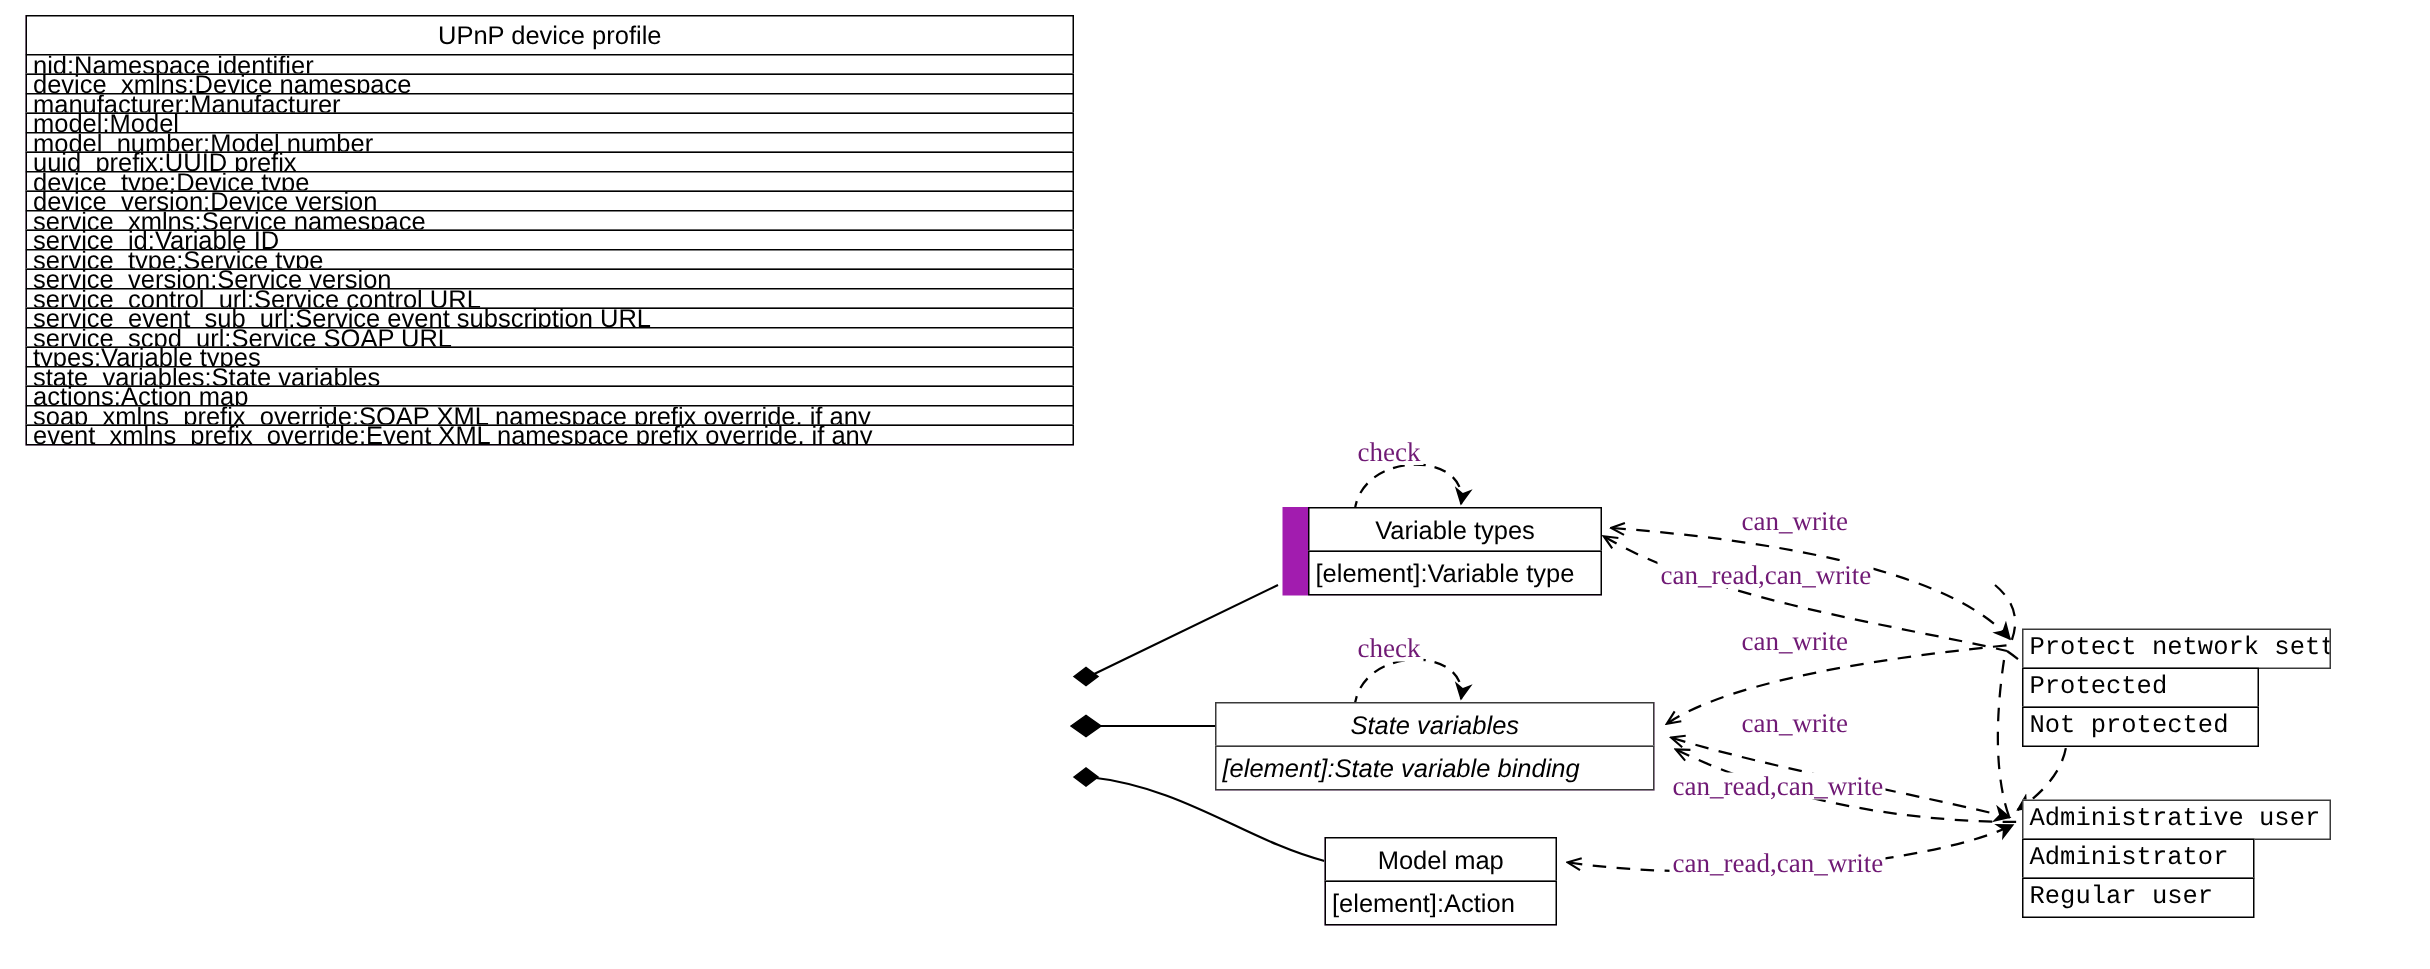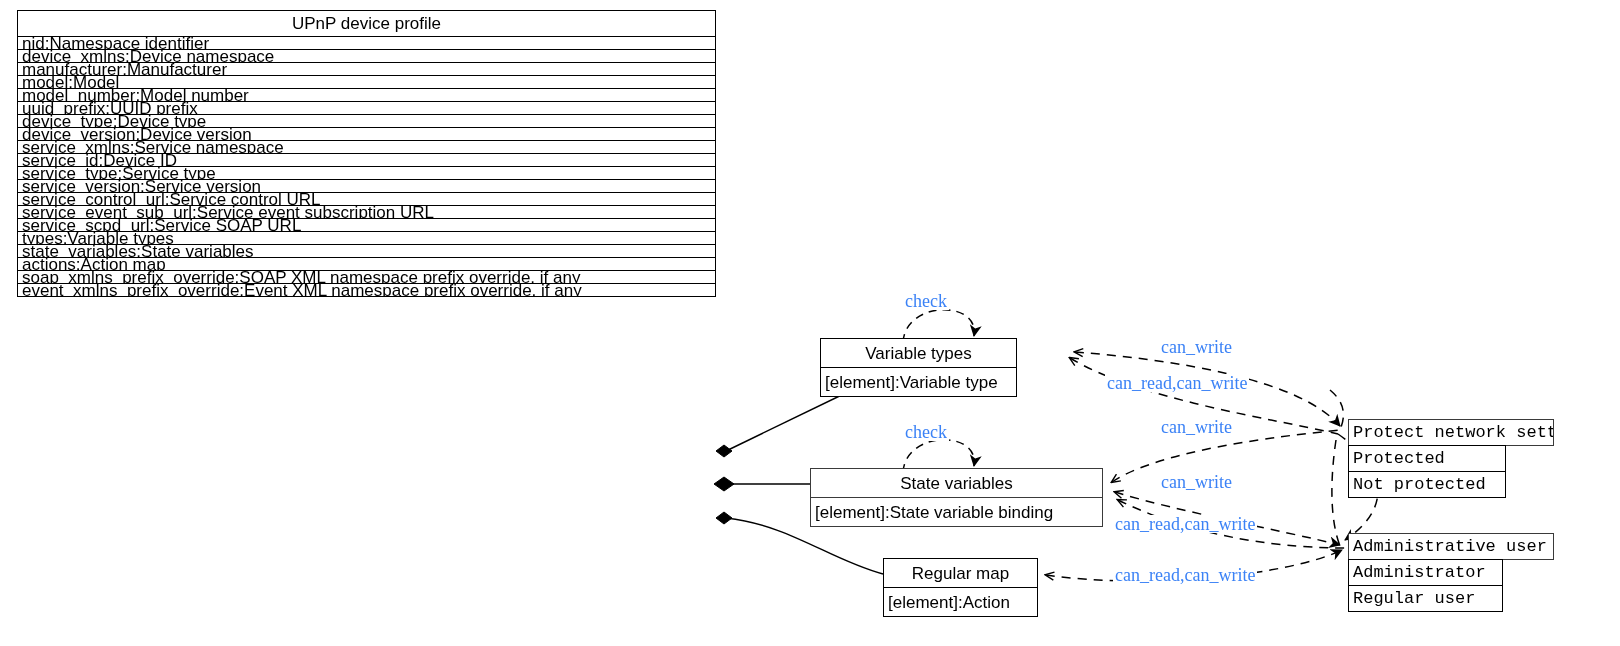--- a/index.html
+++ b/index.html
@@ -39,25 +39,25 @@
   .rrow.left   { justify-content: flex-start; padding-left: 4px; }
 
   
   #profile-table { left: 17px; top: 10px; width: 699px; }
   #profile-table .rrow { height: 14px; }
   #profile-table .rrow.header { height: 27px; }
 
   
   .mini .rrow { height: 30px; font-size: 17px; }
 
-  #variable-types { left: 820px; top: 338px; width: 197px; }
+  #variable-types { left: 855px; top: 338px; width: 213px; padding-left: 17px; }
   #variable-types .rrow.header { border-width: 1px; }
 
   #state-variables { left: 810px; top: 468px; width: 293px; }
-  #state-variables .rrow { border-color: #3a3a3a; }
+  #state-variables .rrow { border-color: #3a3a3a; font-style: italic; }
 
   #action-map { left: 883px; top: 558px; width: 155px; }
 
   
   .enum { position: absolute; font-family: Liberation Mono, monospace; }
   .enum .rrow { height: 27px; font-size: 17px; }
   .enum .rrow.header { border-color: #3a3a3a; }
   .enum .rrow.body { }
 
   #protect-network { left: 1348px; top: 419px; }
@@ -73,21 +73,21 @@
     position: absolute;
     left: 0; top: 0;
     width: 1620px;
     height: 646px;
     pointer-events: none;
   }
   .edge-label {
     position: absolute;
     font-family: "Liberation Serif", serif;
     font-size: 18px;
-    color: #3b82f6;
+    color: #701a75;
     white-space: nowrap;
     background: #ffffff;
     padding: 0 2px;
     line-height: 1;
   }
 </style>
 </head>
 <body>
 
 <div id="canvas">
@@ -147,21 +147,21 @@
     <div class="rrow header center">UPnP device profile</div>
     <div class="rrow left">nid:Namespace identifier</div>
     <div class="rrow left">device_xmlns:Device namespace</div>
     <div class="rrow left">manufacturer:Manufacturer</div>
     <div class="rrow left">model:Model</div>
     <div class="rrow left">model_number:Model number</div>
     <div class="rrow left">uuid_prefix:UUID prefix</div>
     <div class="rrow left">device_type:Device type</div>
     <div class="rrow left">device_version:Device version</div>
     <div class="rrow left">service_xmlns:Service namespace</div>
-    <div class="rrow left">service_id:Device ID</div>
+    <div class="rrow left">service_id:Variable ID</div>
     <div class="rrow left">service_type:Service type</div>
     <div class="rrow left">service_version:Service version</div>
     <div class="rrow left">service_control_url:Service control URL</div>
     <div class="rrow left">service_event_sub_url:Service event subscription URL</div>
     <div class="rrow left">service_scpd_url:Service SOAP URL</div>
     <div class="rrow left">types:Variable types</div>
     <div class="rrow left">state_variables:State variables</div>
     <div class="rrow left">actions:Action map</div>
     <div class="rrow left">soap_xmlns_prefix_override:SOAP XML namespace prefix override, if any</div>
     <div class="rrow left">event_xmlns_prefix_override:Event XML namespace prefix override, if any</div>
@@ -171,21 +171,21 @@
     <div class="rrow header center">Variable types</div>
     <div class="rrow left">[element]:Variable type</div>
   </div>
 
   <div class="record mini" id="state-variables">
     <div class="rrow header center">State variables</div>
     <div class="rrow left">[element]:State variable binding</div>
   </div>
 
   <div class="record mini" id="action-map">
-    <div class="rrow header center">Regular map</div>
+    <div class="rrow header center">Model map</div>
     <div class="rrow left">[element]:Action</div>
   </div>
 
   <div class="enum" id="protect-network">
     <div class="rrow header left">Protect network settings</div>
     <div class="rrow body left">Protected</div>
     <div class="rrow body left">Not protected</div>
   </div>
 
   <div class="enum" id="admin-user">

